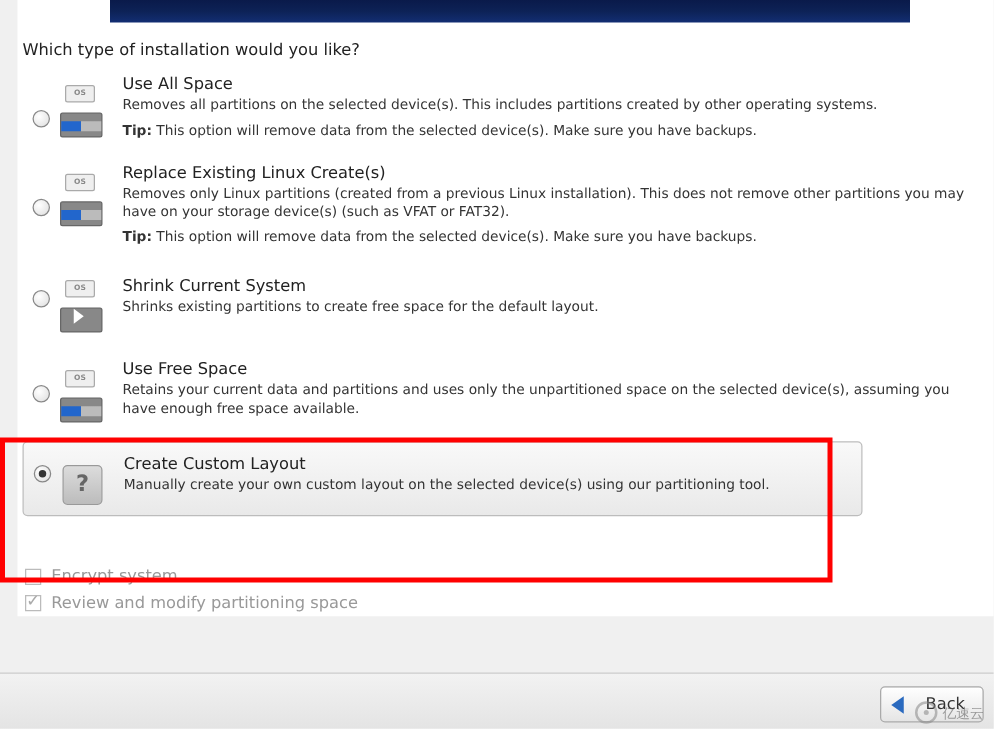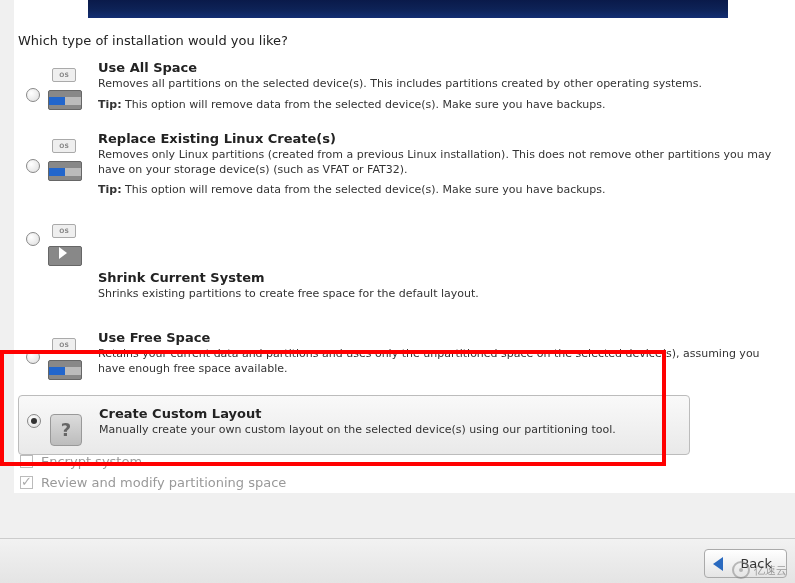--- a/index.html
+++ b/index.html
@@ -136,21 +136,21 @@
       color:#666;
       margin-top:4px;
     }
     .text-col {
       flex: 1;
       padding-left: 12px;
       padding-top: 2px;
       padding-right: 8px;
     }
     .opt-title {
-      font-weight: bold;
+      font-weight: normal;
       font-size: 13px;
       color: #222;
       margin-bottom: 2px;
     }
     .opt-desc {
       font-size: 11px;
       color: #333;
       line-height: 1.35;
       margin-bottom: 6px;
     }
@@ -311,21 +311,21 @@
           <div class="radio"></div>
         </div>
       <div class="icon-col">
         <div class="opt-icon">
           <div class="os-box">OS</div>
           <div class="disk">
               <div class="arrow"></div>
             </div>
         </div>
       </div>
-      <div class="text-col" style="padding-top:8px;margin-top:48px;">
+      <div class="text-col" style="padding-top:8px;">
         <div class="opt-title">Shrink Current System</div>
         <div class="opt-desc">Shrinks existing partitions to create free space for the default layout.</div>
       </div>
     </div>
 
     <div class="option-row">
       <div class="radio-col" style="padding-top:22px;">
           <div class="radio"></div>
         </div>
       <div class="icon-col">

